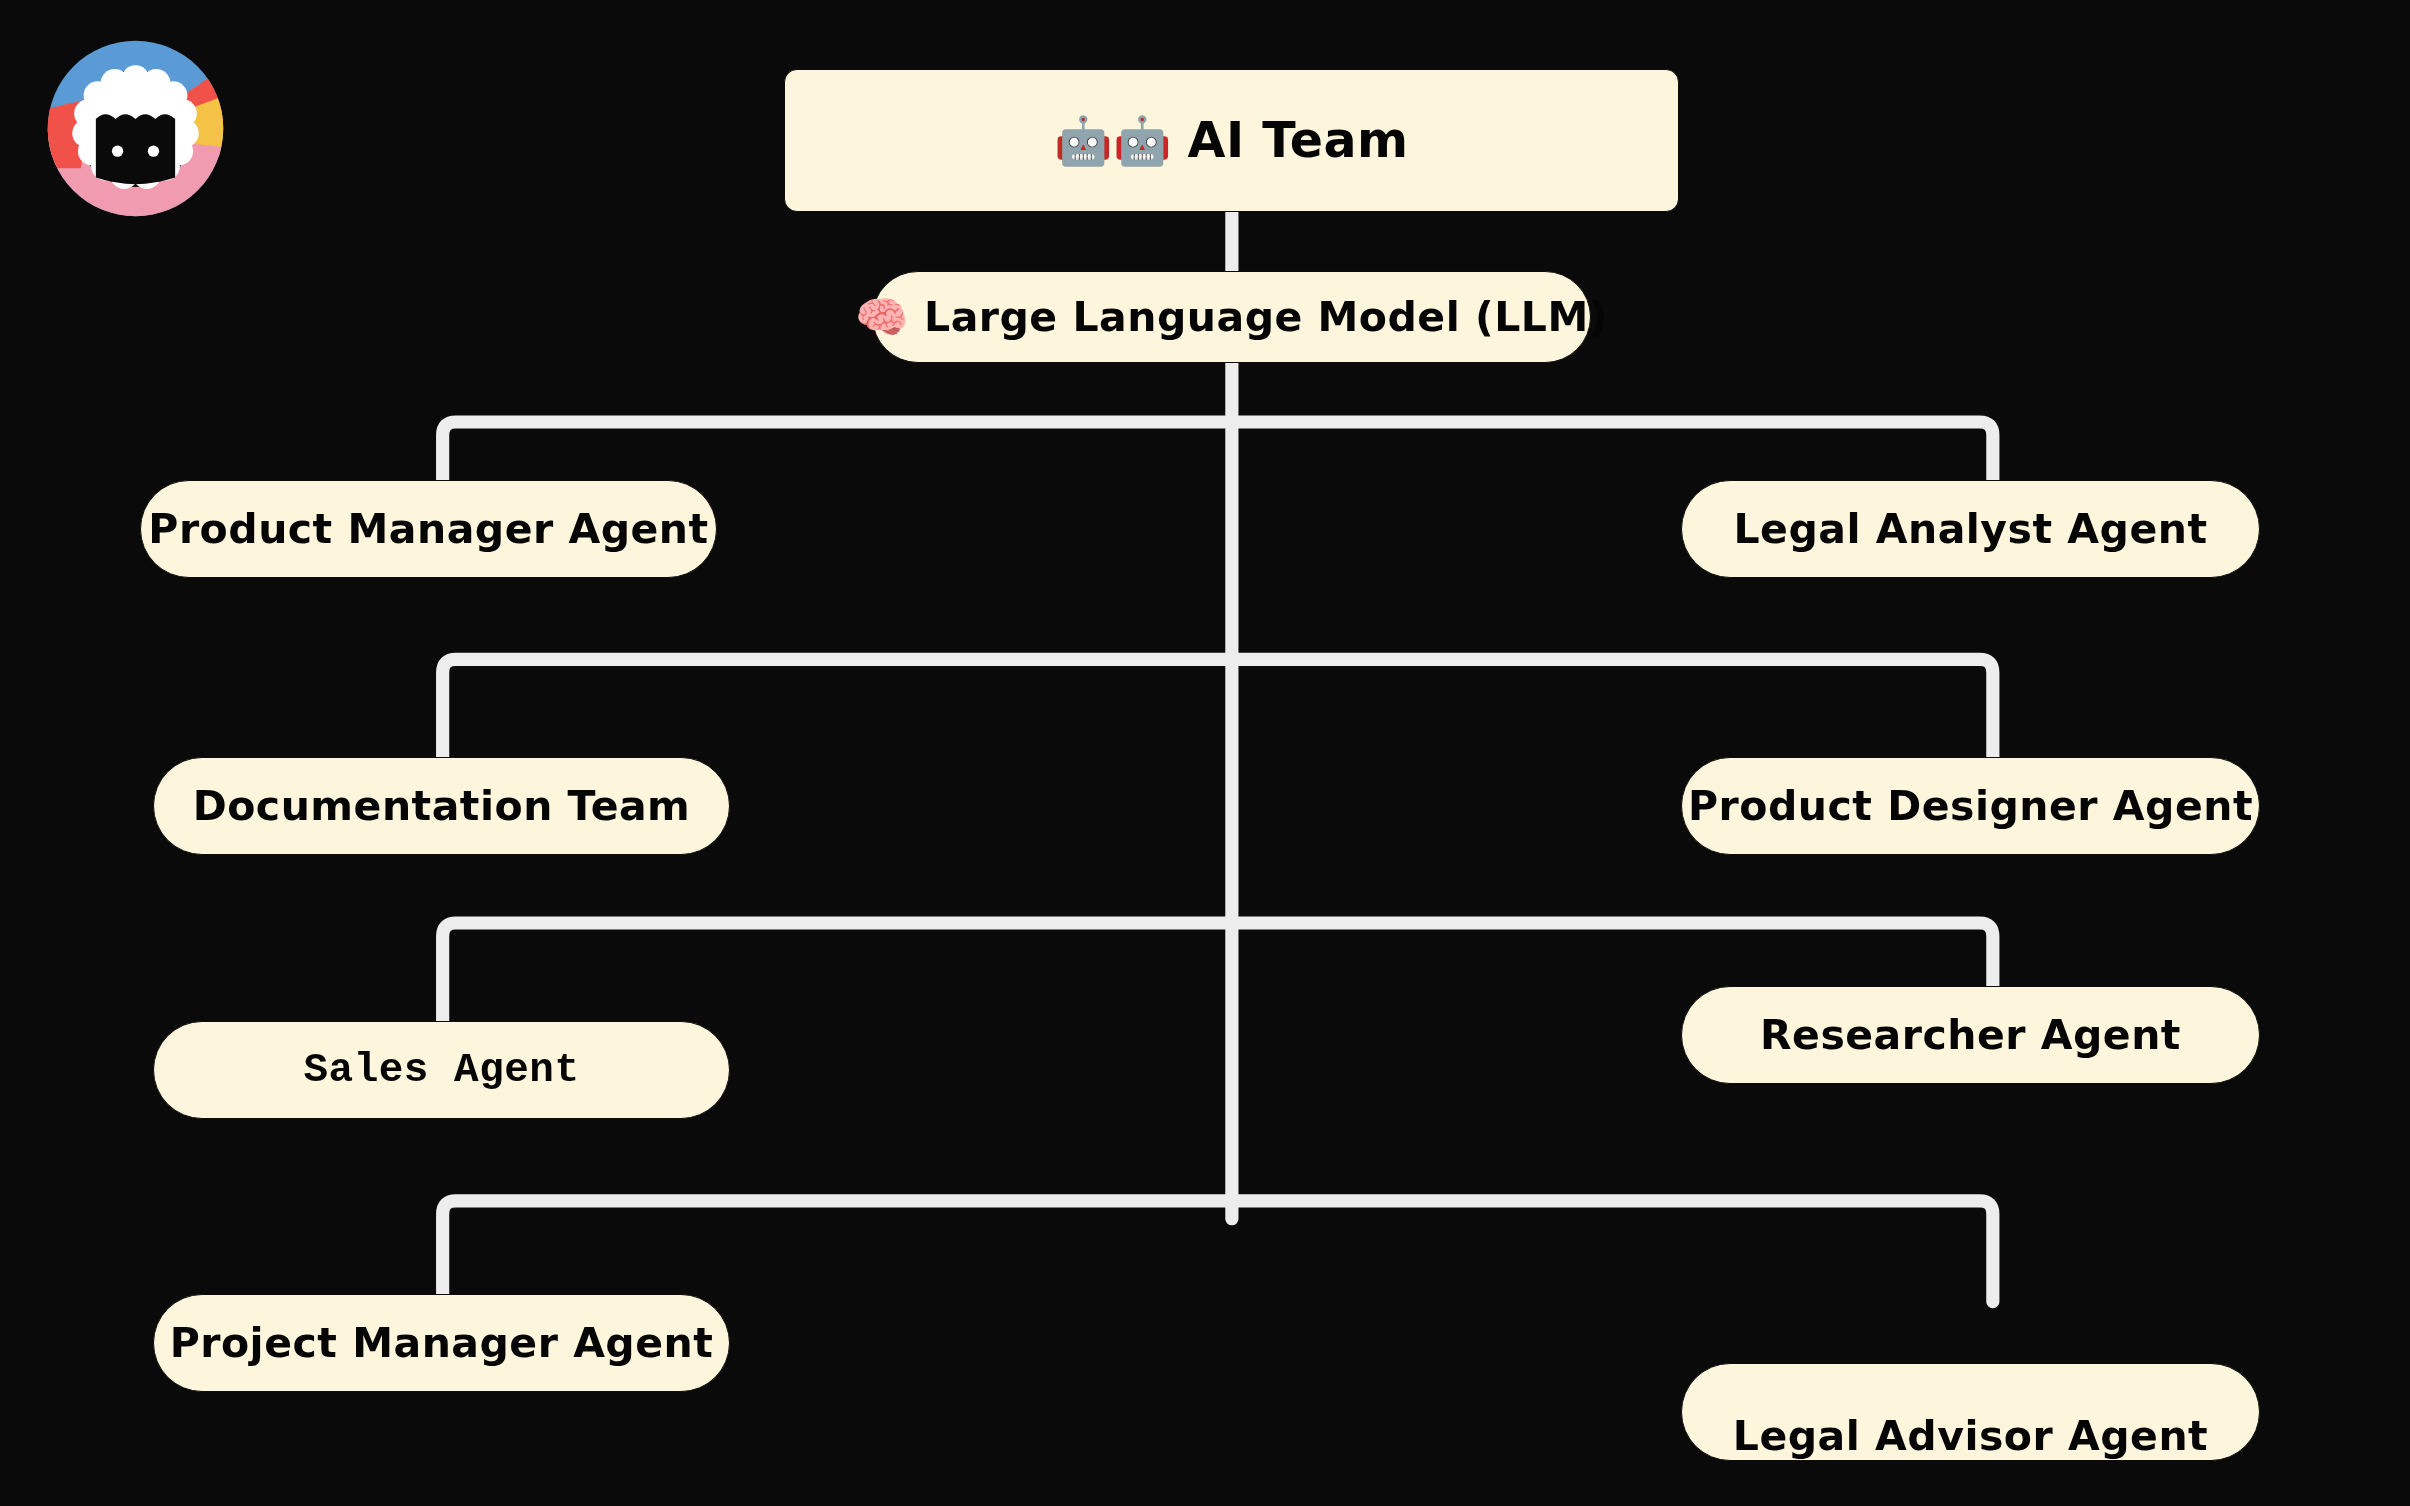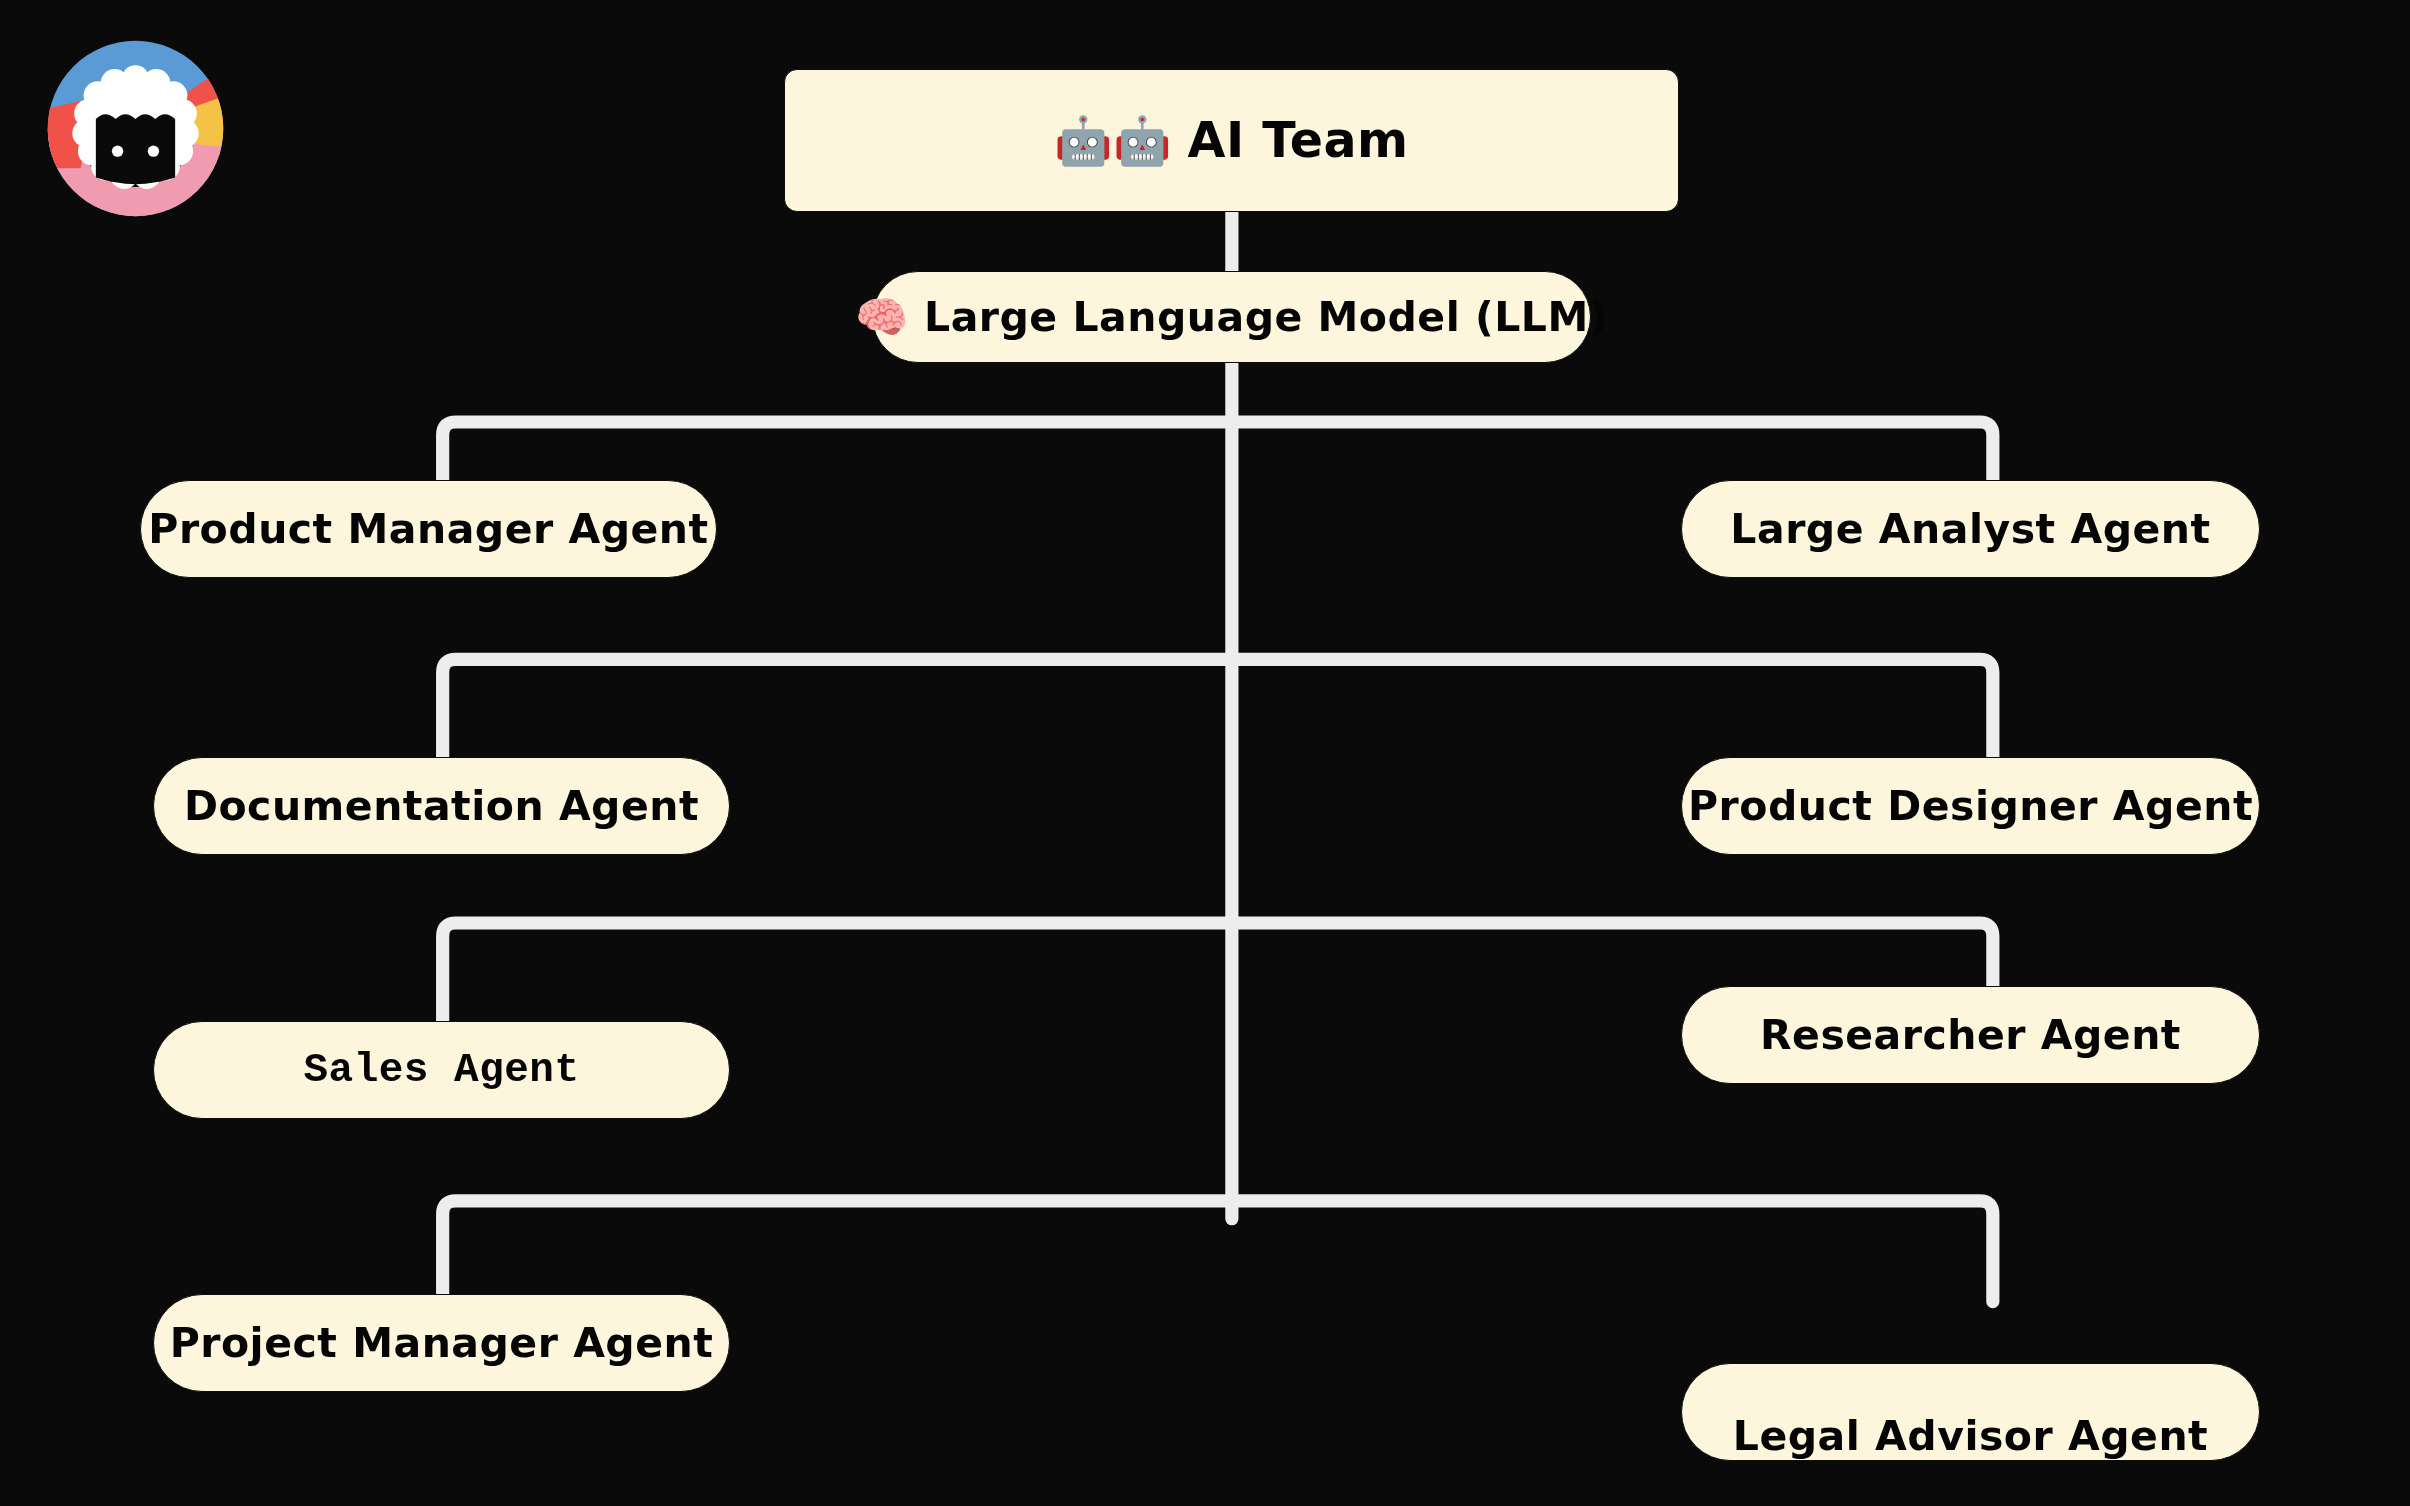--- a/index.html
+++ b/index.html
@@ -161,25 +161,25 @@
     <span class="node-inner">
       <span class="node-emoji">🧠</span>
       <span class="node-label">Large Language Model (LLM)</span>
     </span>
   </div>
 
   <div class="node node-pill" style="left:140px; top:480px; width:577px; height:98px;">
     <span class="node-label">Product Manager Agent</span>
   </div>
   <div class="node node-pill" style="left:1681px; top:480px; width:579px; height:98px;">
-    <span class="node-label">Large Analyst Agent</span>
+    <span class="node-label">Legal Analyst Agent</span>
   </div>
 
   <div class="node node-pill" style="left:153px; top:757px; width:577px; height:98px;">
-    <span class="node-label">Documentation Agent</span>
+    <span class="node-label">Documentation Team</span>
   </div>
   <div class="node node-pill" style="left:1681px; top:757px; width:579px; height:98px;">
     <span class="node-label">Product Designer Agent</span>
   </div>
 
   <div class="node node-pill" style="left:153px; top:1021px; width:577px; height:98px;font-family:Liberation Mono, monospace;">
     <span class="node-label">Sales Agent</span>
   </div>
   <div class="node node-pill" style="left:1681px; top:986px; width:579px; height:98px;">
     <span class="node-label">Researcher Agent</span>

